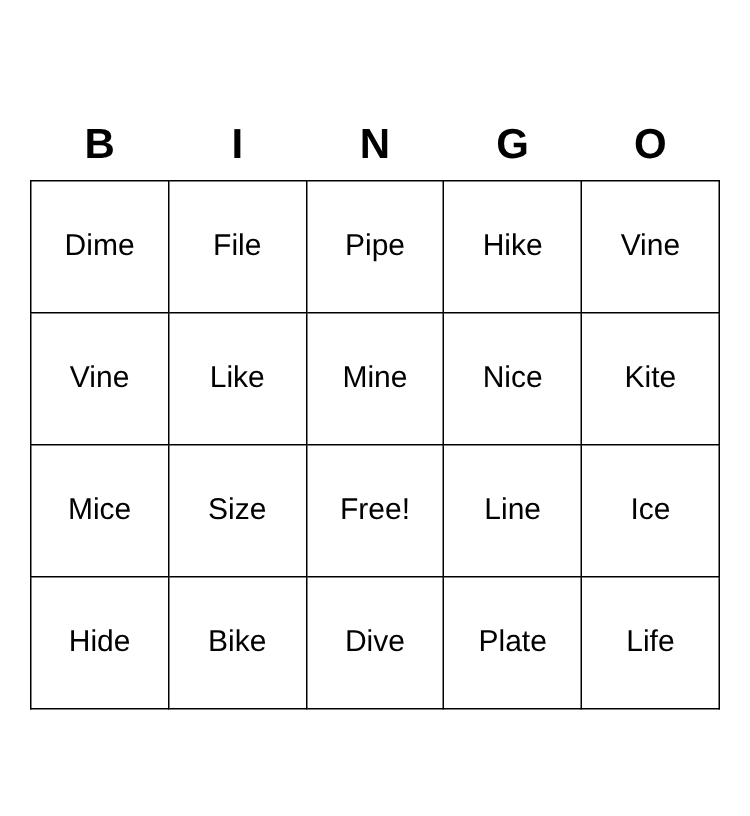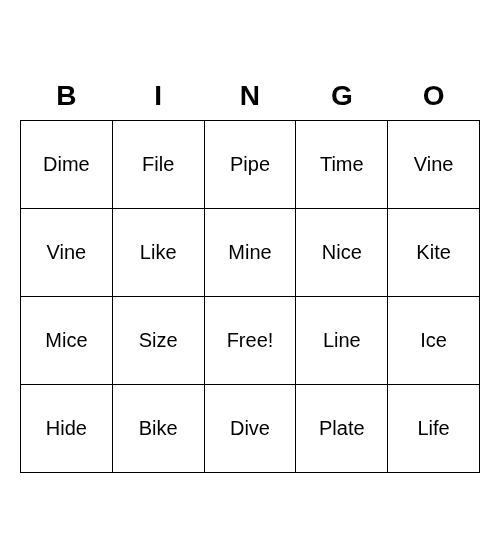--- a/index.html
+++ b/index.html
@@ -58,21 +58,21 @@
         <th>N</th>
         <th>G</th>
         <th>O</th>
       </tr>
   </thead>
   <tbody id="card-body">
   <tr>
         <td>Dime</td>
         <td>File</td>
         <td>Pipe</td>
-        <td>Time</td>
+        <td>Hike</td>
         <td>Vine</td>
       </tr>
       <tr>
         <td>Vine</td>
         <td>Like</td>
         <td>Mine</td>
         <td>Nice</td>
         <td>Kite</td>
       </tr>
       <tr>

